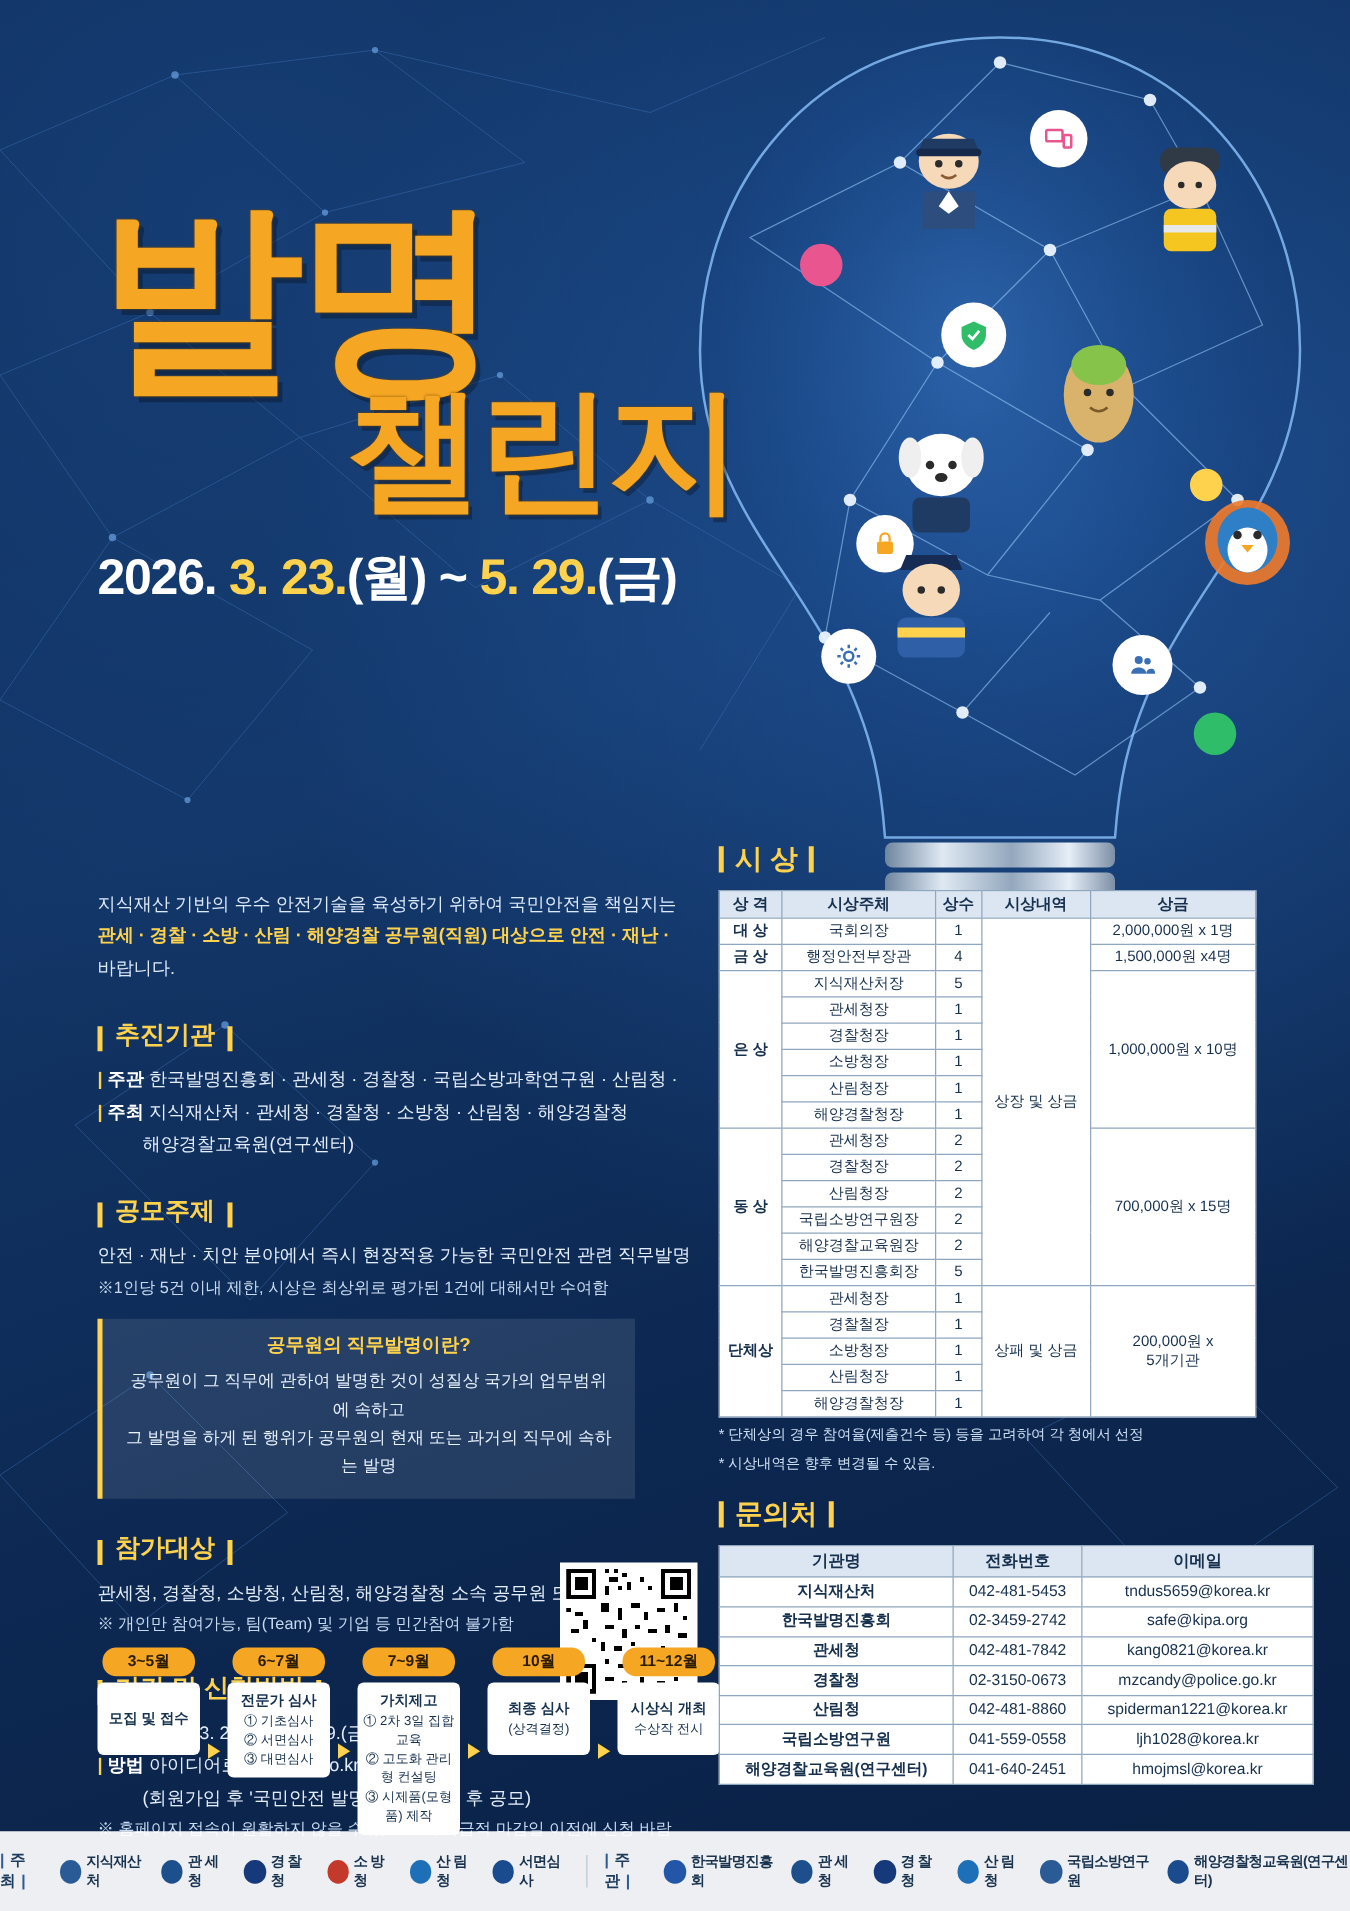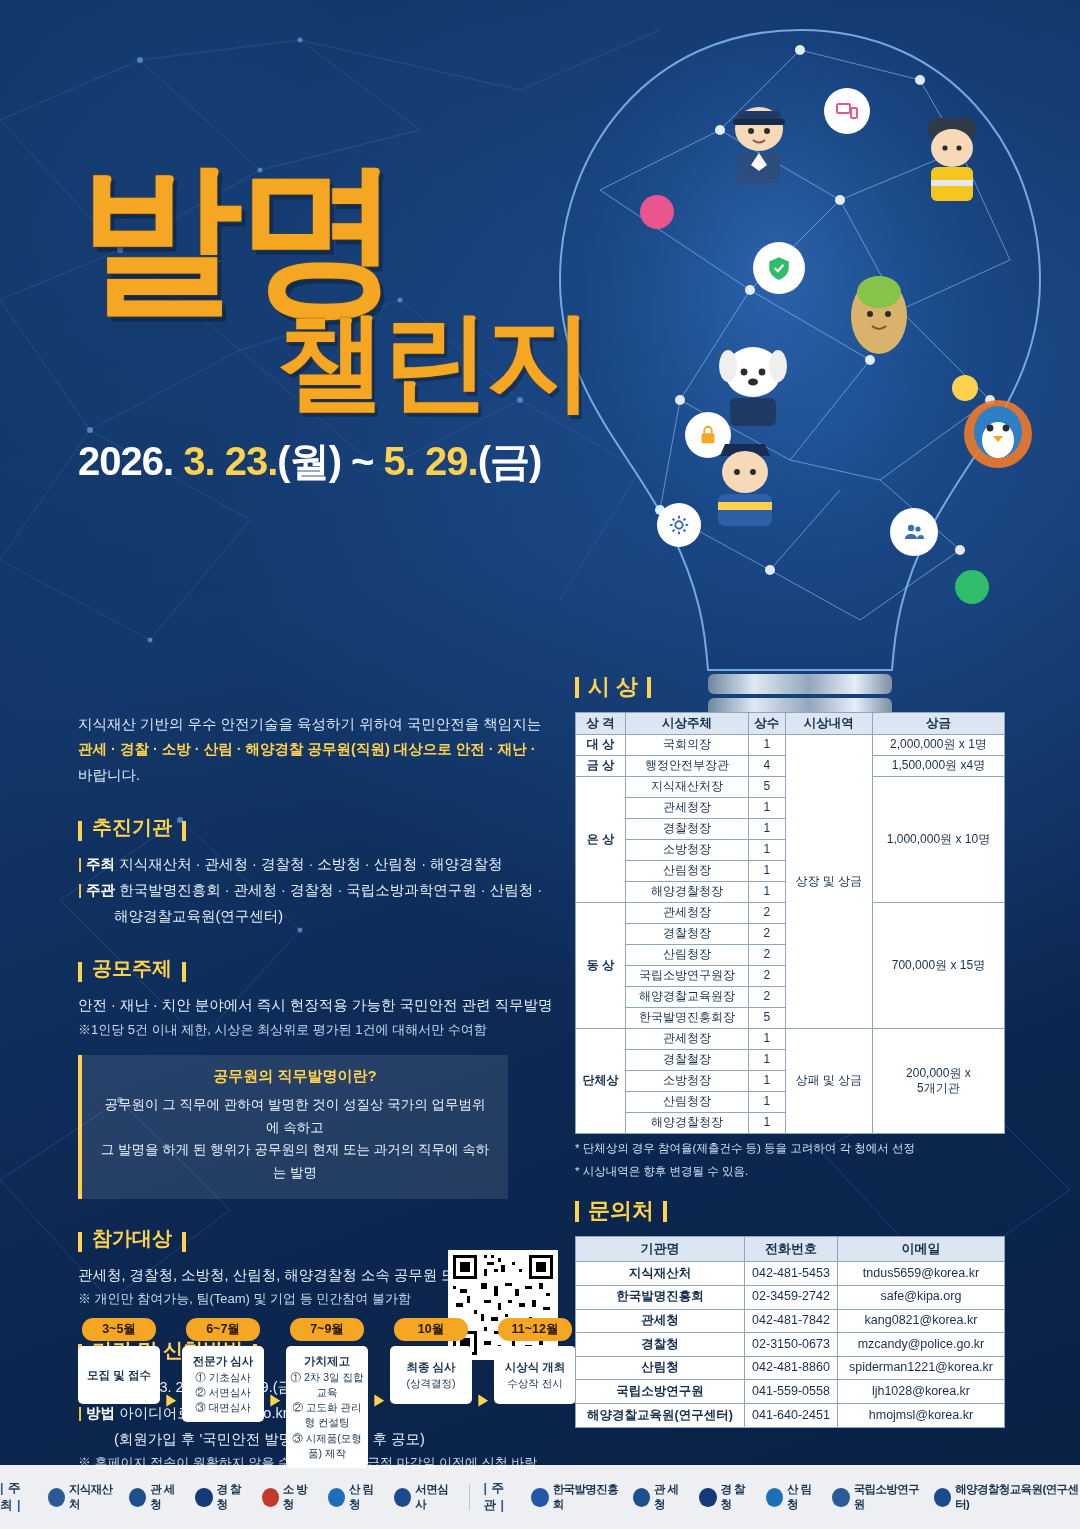--- a/index.html
+++ b/index.html
@@ -103,21 +103,21 @@
   .r-head::before, .r-head::after { content: ""; width: 4px; height: 21px; background: #ffd24d; }
 
   table { border-collapse: collapse; width: 100%; background: #ffffff; }
   th, td {
     border: 1px solid #8fa6bf; font-size: 12px; color: #16304d;
     text-align: center; padding: 2.5px 2px; line-height: 1.25;
   }
   th { background: #dbe6f2; font-weight: bold; font-size: 12.5px; }
   .tbl-note { font-size: 11.5px; color: #cfe0f5; line-height: 1.6; margin-top: 5px; }
 
-  .contact { position: absolute; left: 575px; top: 1196px; width: 430px; }
+  .contact { position: absolute; left: 575px; top: 1196px; width: 476px; }
   .contact td { font-size: 12.5px; padding: 3.5px 2px; }
   .contact th { font-size: 13px; padding: 4px 2px; }
 
   
   .footer {
     position: absolute; left: 0; bottom: 0; width: 100%; height: 64px;
     background: rgba(255,255,255,0.93);
     display: flex; align-items: center; justify-content: center; gap: 14px;
   }
   .f-group { display: flex; align-items: center; gap: 11px; }
@@ -334,22 +334,22 @@
     <div class="intro">
       <div>지식재산 기반의 우수 안전기술을 육성하기 위하여 국민안전을 책임지는</div>
       <div><b>관세 · 경찰 · 소방 · 산림 · 해양경찰 공무원(직원) 대상으로 안전 · 재난 ·</b></div>
       <div>바랍니다.</div>
     </div>
 
     <div class="sec-head">
         <span>추진기관</span>
       </div>
     <div class="line">
+      <div><span class="bar">|</span> <span class="lbl">주관</span> <span>한국발명진흥회 · 관세청 · 경찰청 · 국립소방과학연구원 · 산림청 ·</span></div>
       <div><span class="bar">|</span> <span class="lbl">주최</span> <span>지식재산처 · 관세청 · 경찰청 · 소방청 · 산림청 · 해양경찰청</span></div>
-      <div><span class="bar">|</span> <span class="lbl">주관</span> <span>한국발명진흥회 · 관세청 · 경찰청 · 국립소방과학연구원 · 산림청 ·</span></div>
       <div style="padding-left:36px;">해양경찰교육원(연구센터)</div>
     </div>
 
     <div class="sec-head">
         <span>공모주제</span>
       </div>
     <div class="line">안전 · 재난 · 치안 분야에서 즉시 현장적용 가능한 국민안전 관련 직무발명</div>
     <div class="note">※1인당 5건 이내 제한, 시상은 최상위로 평가된 1건에 대해서만 수여함</div>
 
     <div class="callout">

